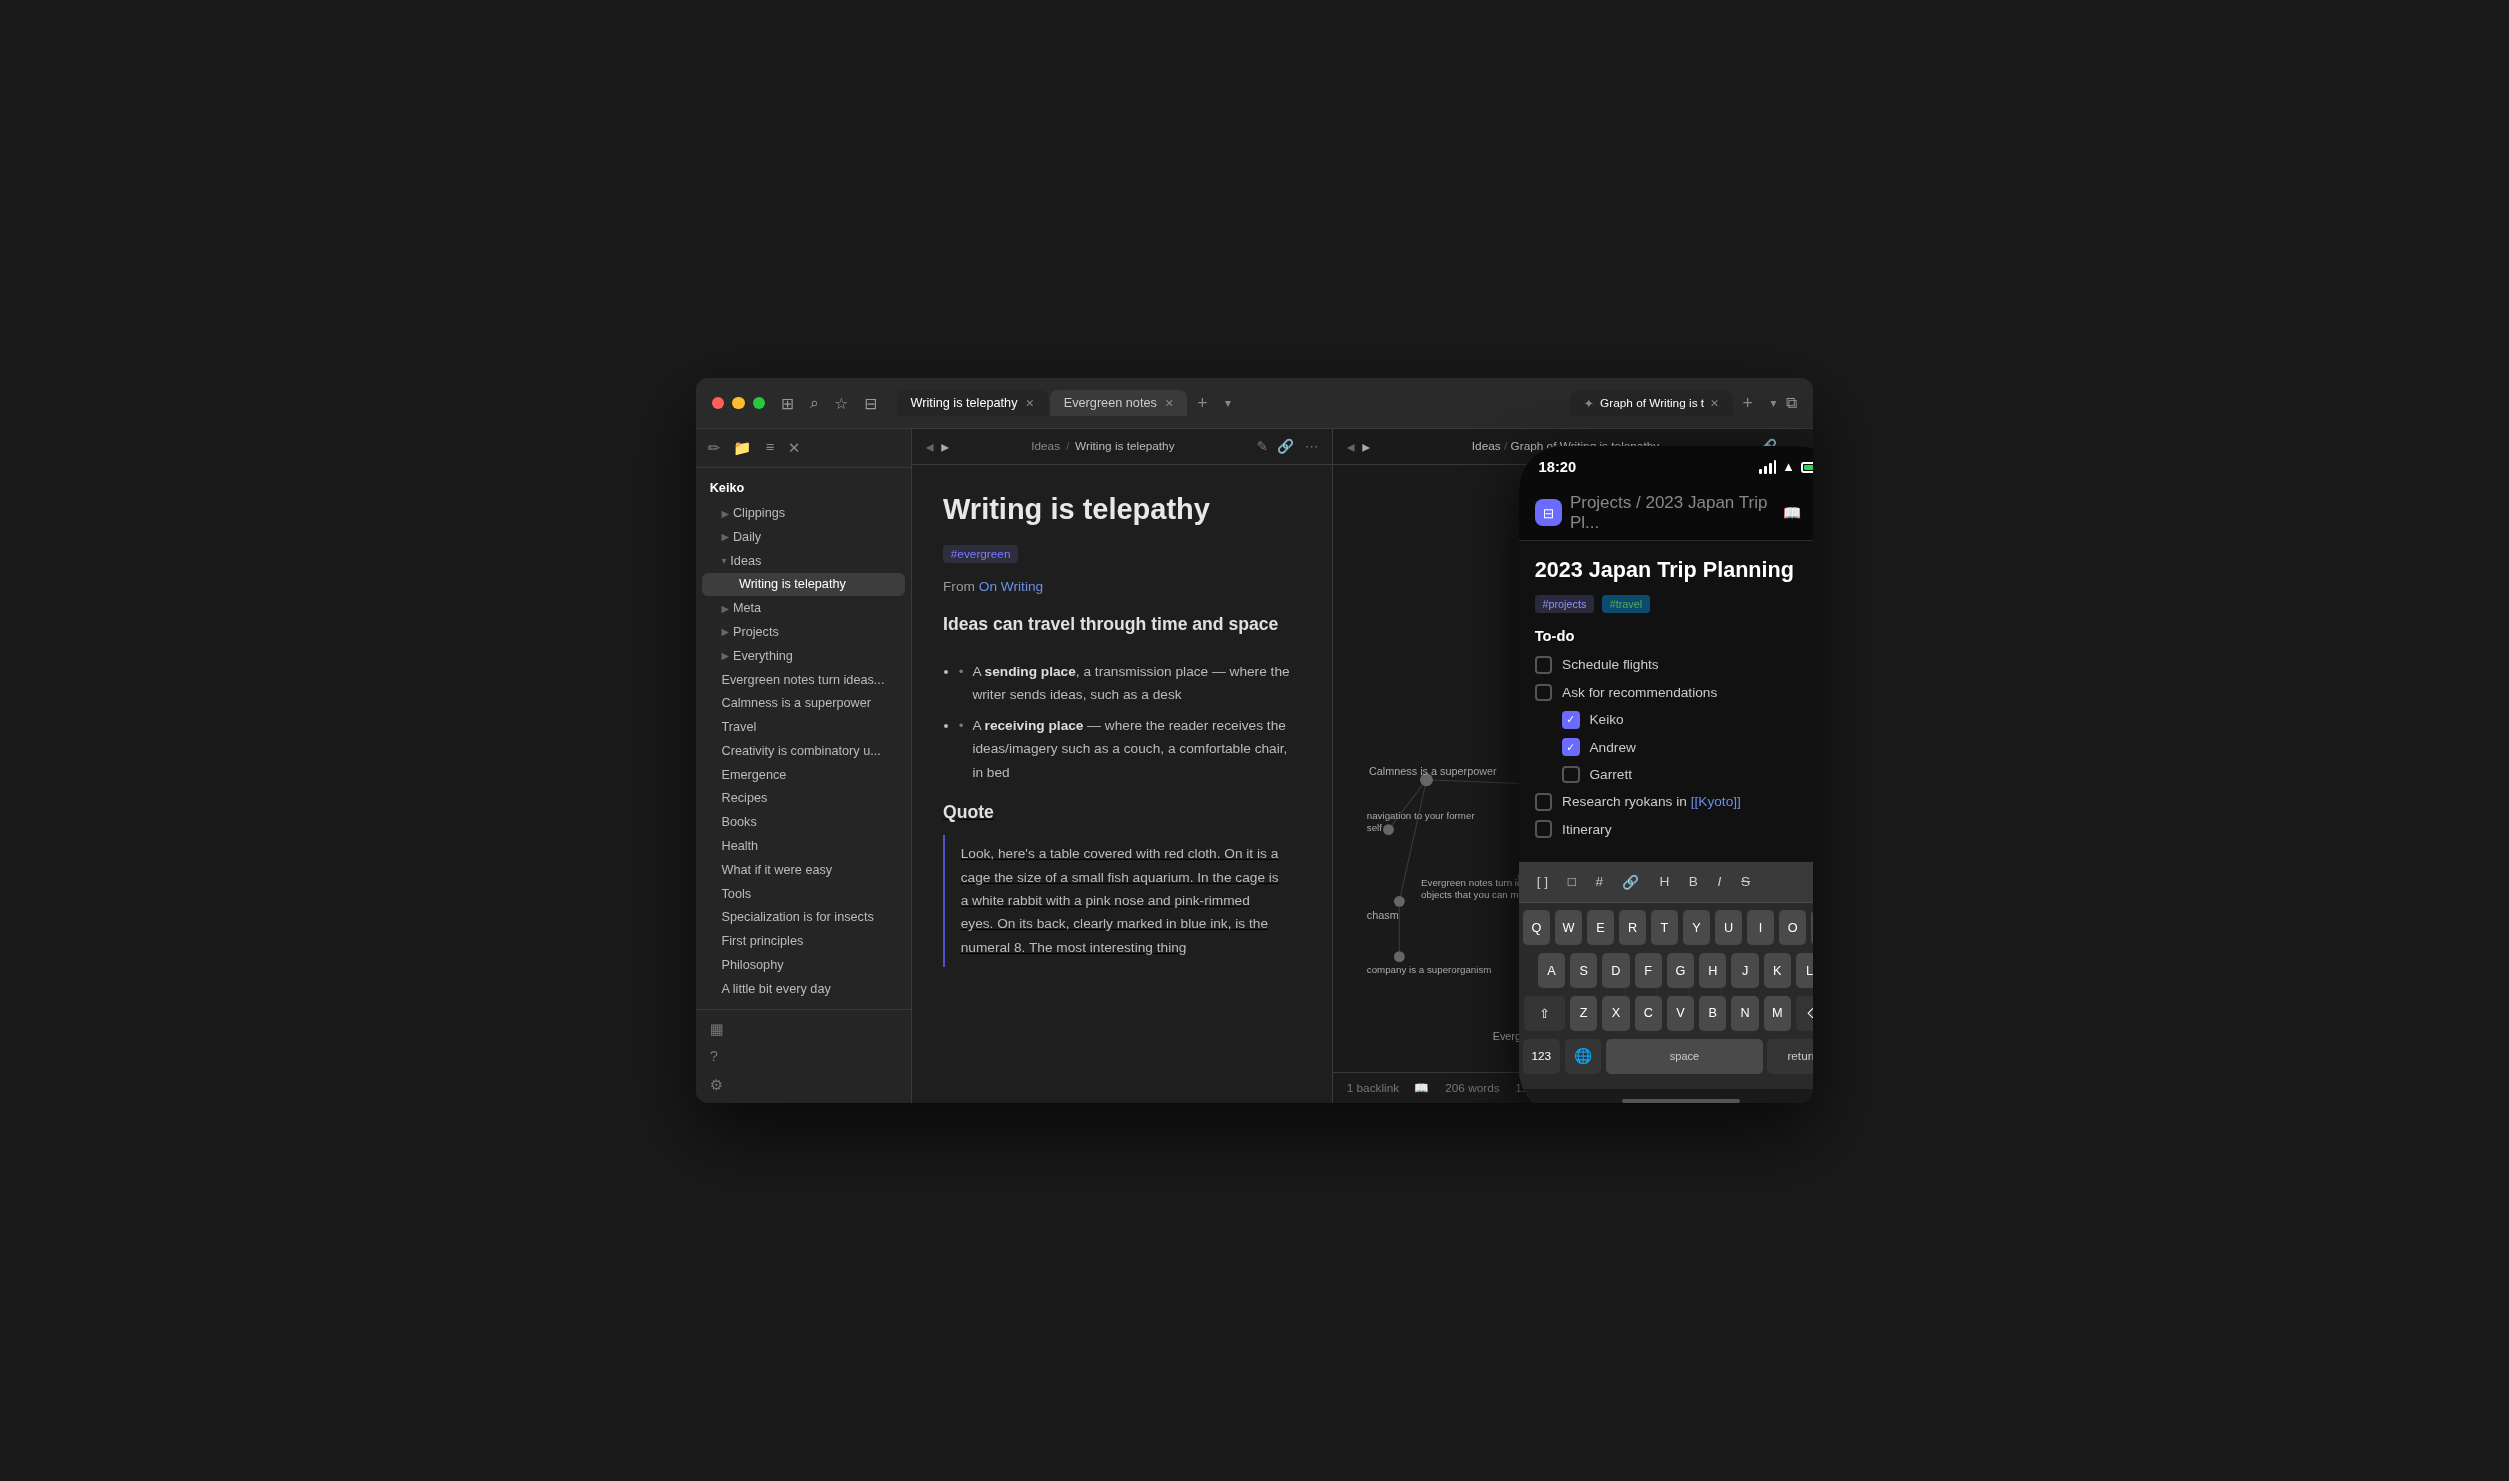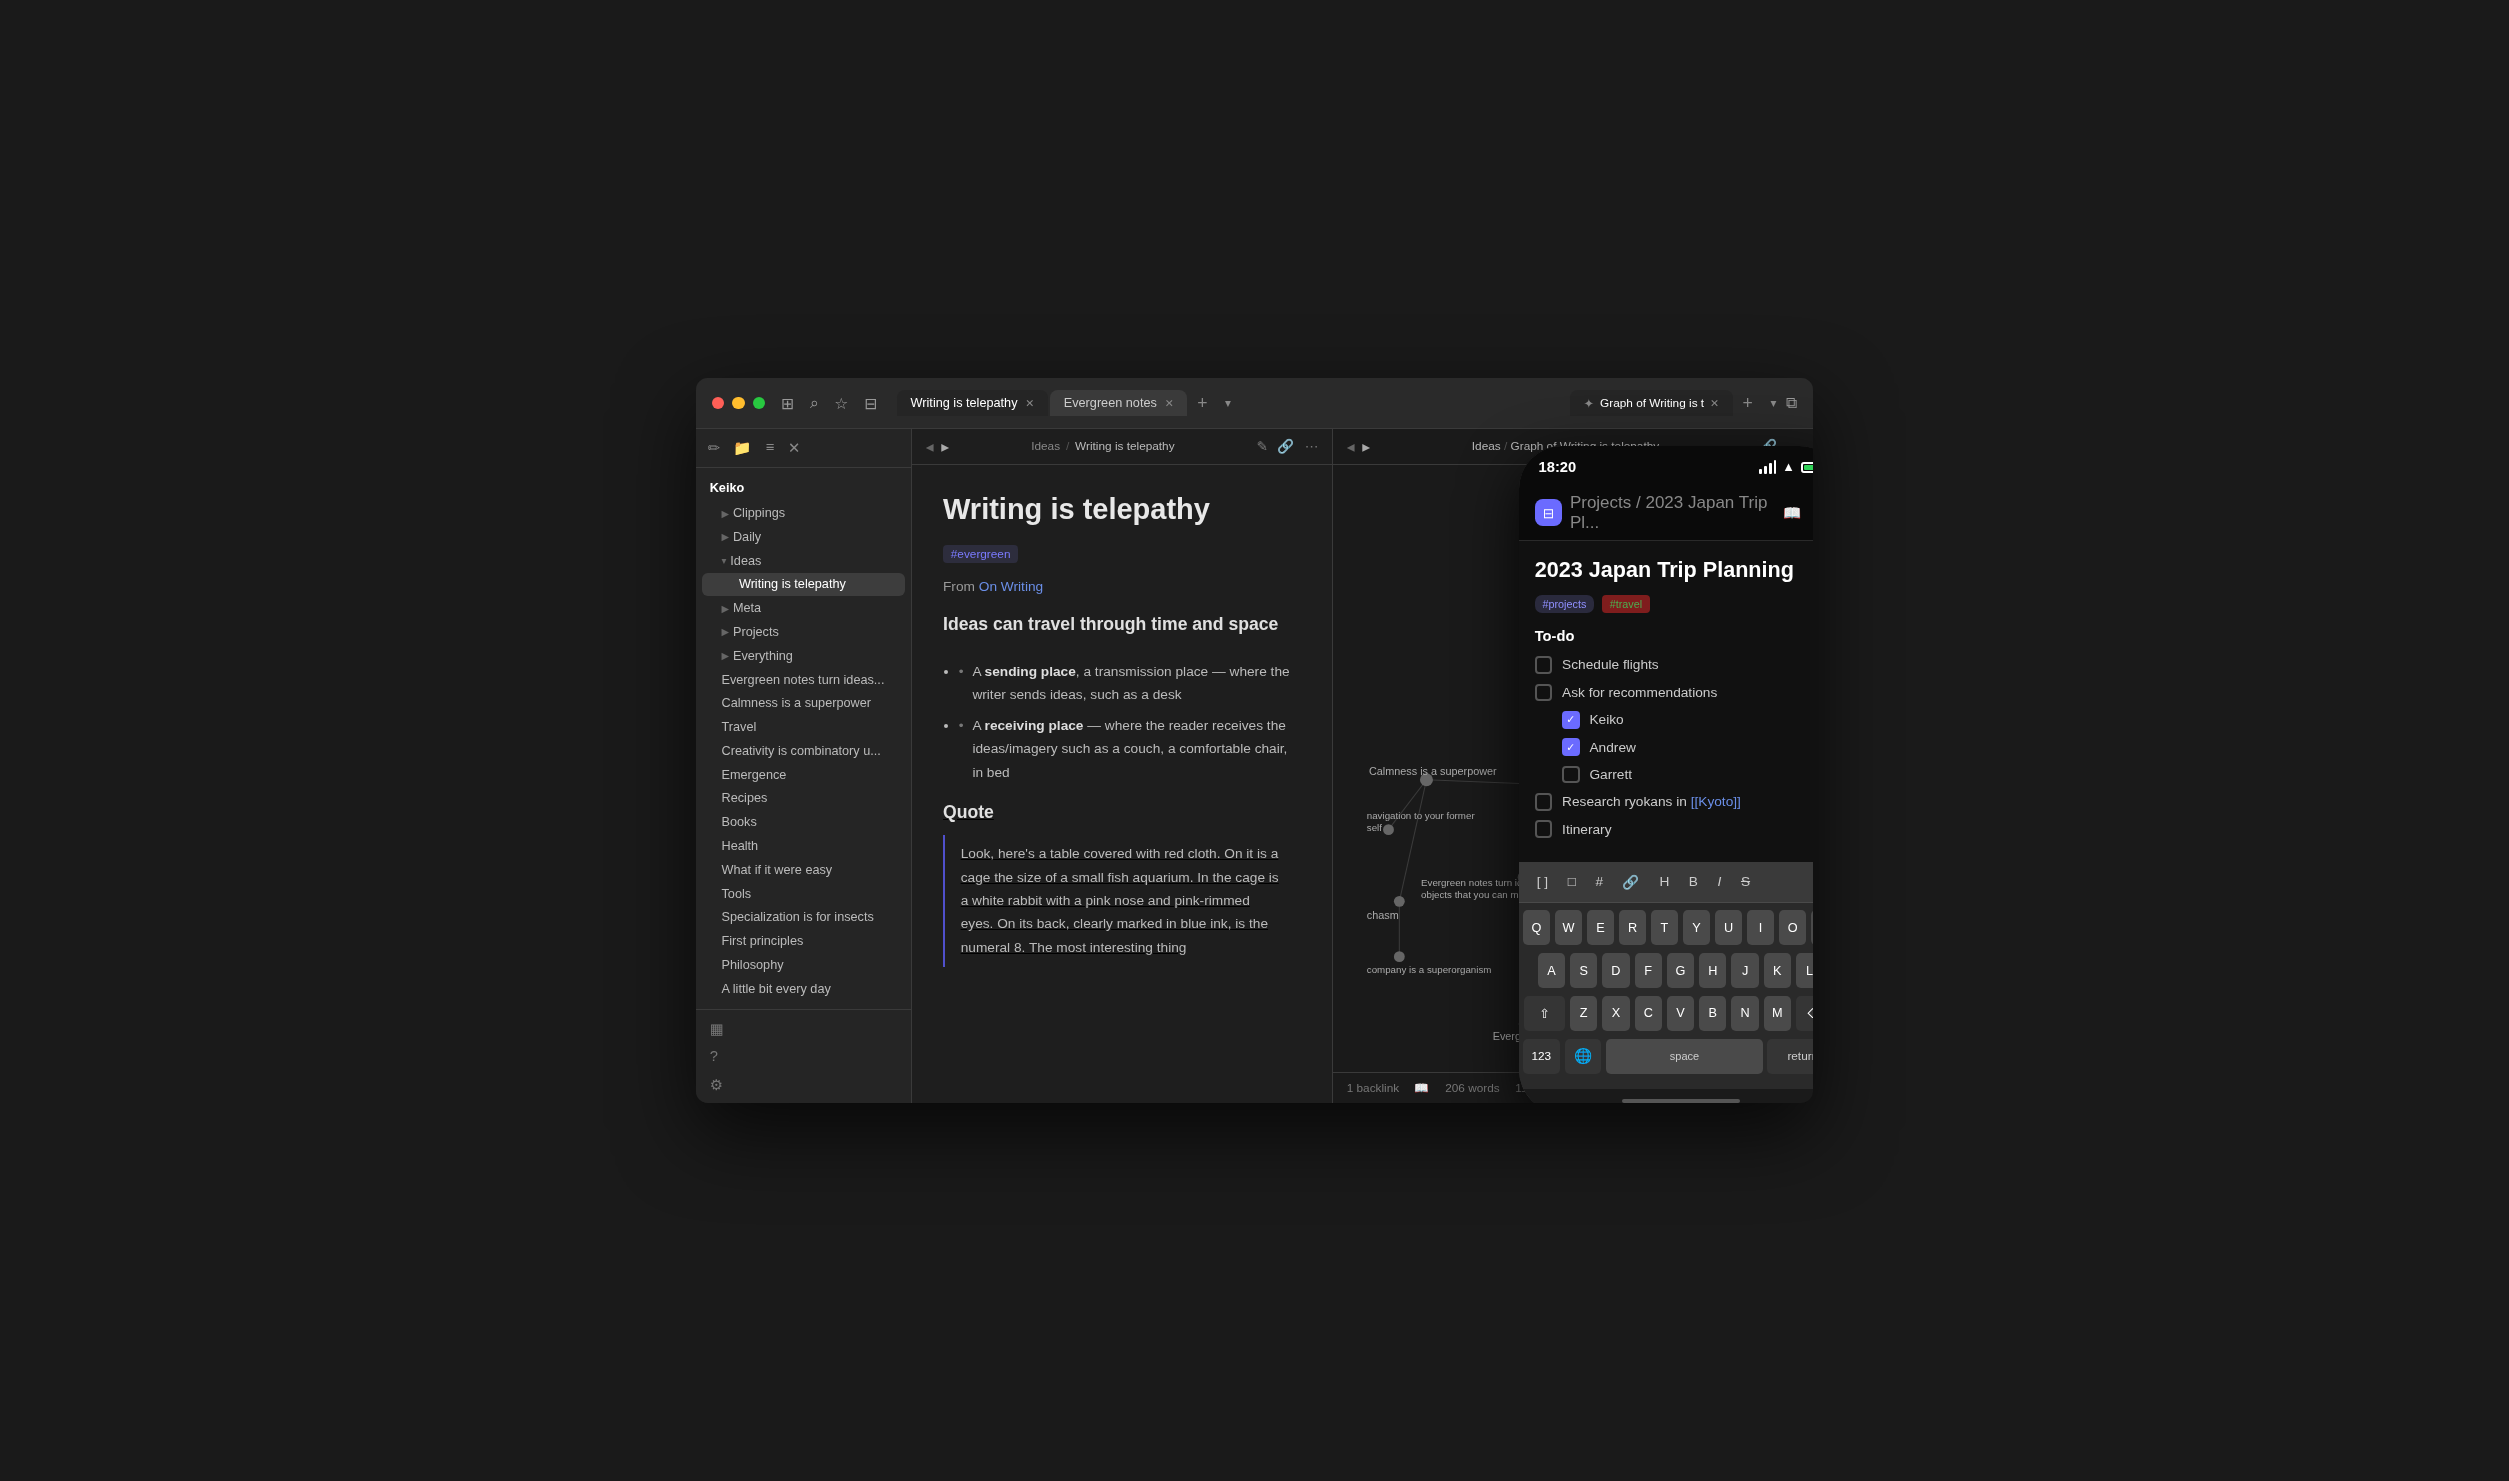--- a/index.html
+++ b/index.html
@@ -470,22 +470,22 @@
     .iphone-tags {
       display: flex;
       gap: 7.8px;
       margin-bottom: 15.7px;
     }
     .iphone-tag {
       padding: 2.9px 7.8px;
       border-radius: 3.9px;
       font-size: 10.8px;
     }
-    .tag-projects { background: #2a2a3d; color: #9090ff; border-radius: 7px; }
-    .tag-travel { background: #7f1d1d; color: #4caf50; }
+    .tag-projects { background: #2a2a3d; color: #9090ff; }
+    .tag-travel { background: #0c4a6e; color: #4caf50; }
 
     .iphone-section {
       font-size: 14.7px;
       font-weight: 600;
       color: #fff;
       margin-bottom: 11.8px;
     }
 
     .todo-item {
       display: flex;

